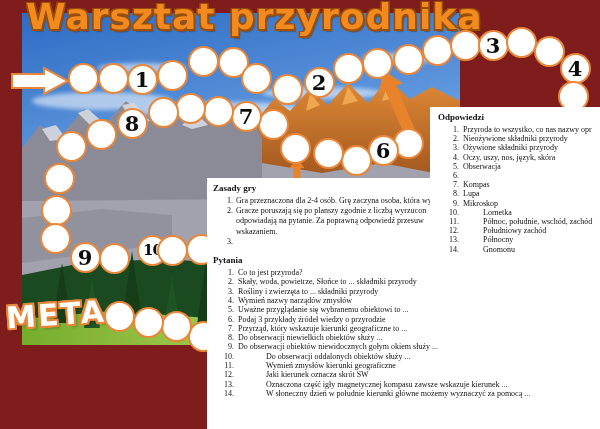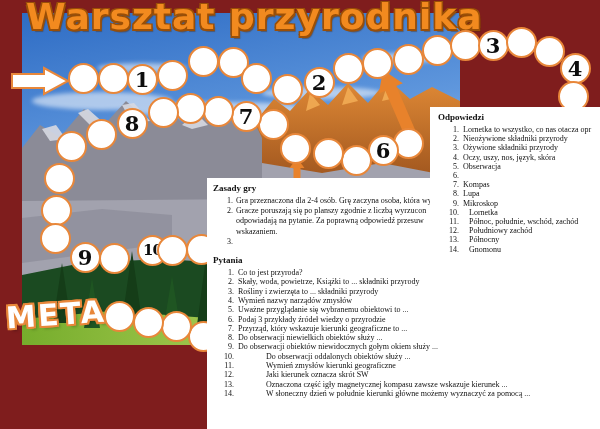--- a/index.html
+++ b/index.html
@@ -48,21 +48,21 @@
   .rules-wrap{width:219px;overflow:hidden;}
   .rrow{display:flex;white-space:nowrap;font-size:8px;line-height:10.2px;padding-left:8px;}
   .rnum{flex:none;width:12px;text-align:right;margin-right:3px;}
   .rtxt{flex:none;}
   .questions{margin-top:8px;}
   .qrow,.arow{display:flex;white-space:nowrap;font-size:8px;padding-left:8px;}
   .qrow{line-height:9.3px;}
   .arow{line-height:9.2px;}
   .qnum,.anum{flex:none;width:13px;text-align:right;margin-right:4px;}
   .qtxt.gap{margin-left:28px;}
-  .atxt.gap{margin-left:6px;}
+  .atxt.gap{margin-left:20px;}
 </style>
 </head>
 <body>
 
 <div class="page">
 
   <div class="photo">
     <svg width="438" height="332" viewBox="0 0 438 332" xmlns="http://www.w3.org/2000/svg">
       <defs>
         <linearGradient id="skyG" x1="0" y1="0" x2="0.25" y2="1">
@@ -231,21 +231,21 @@
     </div>
     <div class="questions">
       <div class="h">Pytania</div>
       <div id="questions-list">
           <div class="qrow">
             <span class="qnum">1.</span>
             <span class="qtxt">Co to jest przyroda?</span>
           </div>
           <div class="qrow">
             <span class="qnum">2.</span>
-            <span class="qtxt">Skały, woda, powietrze, Książki to ... składniki przyrody</span>
+            <span class="qtxt">Skały, woda, powietrze, Słońce to ... składniki przyrody</span>
           </div>
           <div class="qrow">
             <span class="qnum">3.</span>
             <span class="qtxt">Rośliny i zwierzęta to ... składniki przyrody</span>
           </div>
           <div class="qrow">
             <span class="qnum">4.</span>
             <span class="qtxt">Wymień nazwy narządów zmysłów</span>
           </div>
           <div class="qrow">
@@ -290,21 +290,21 @@
           </div>
         </div>
     </div>
   </div>
 
   <div class="panel panel-answers">
     <div class="h">Odpowiedzi</div>
     <div id="answers-list">
         <div class="arow">
           <span class="anum">1.</span>
-          <span class="atxt">Lornetka to wszystko, co nas otacza opr</span>
+          <span class="atxt">Przyroda to wszystko, co nas nazwy opr</span>
         </div>
         <div class="arow">
           <span class="anum">2.</span>
           <span class="atxt">Nieożywione składniki przyrody</span>
         </div>
         <div class="arow">
           <span class="anum">3.</span>
           <span class="atxt">Ożywione składniki przyrody</span>
         </div>
         <div class="arow">

